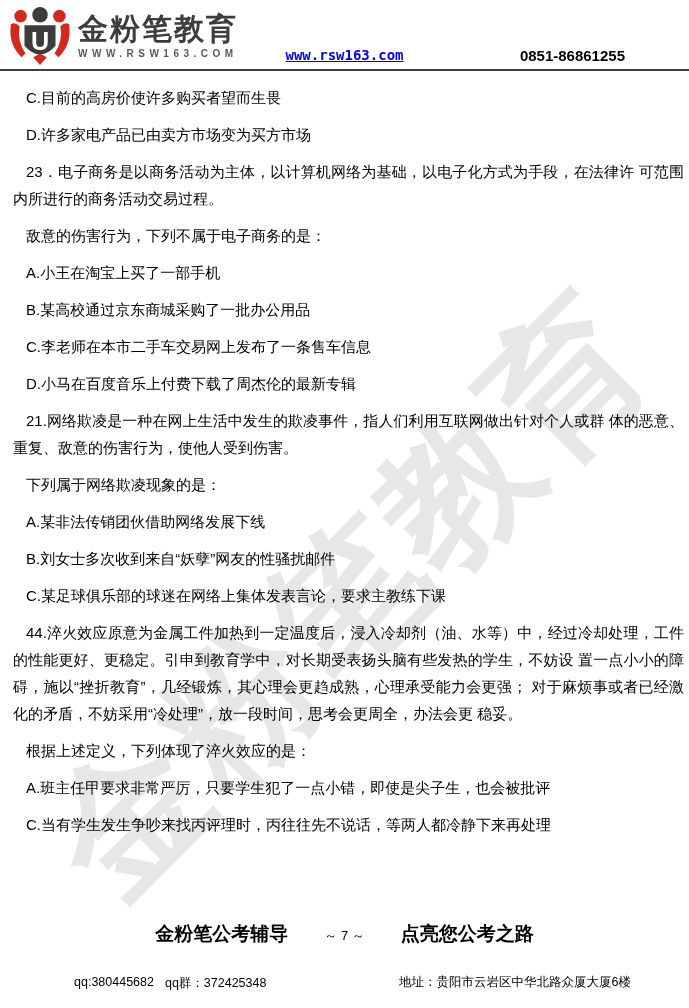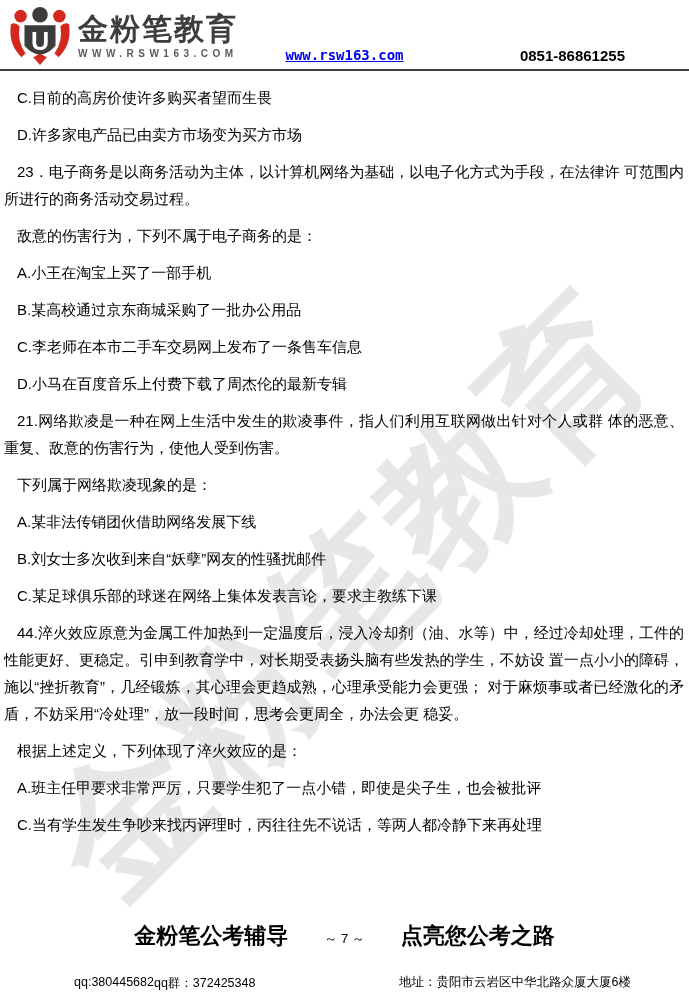--- a/index.html
+++ b/index.html
@@ -26,38 +26,38 @@
     font-family: Liberation Sans, sans-serif; font-weight: bold; font-size: 15px; color: #000;
   }
   
   .watermark {
     position: absolute; left: -35px; top: 525px; width: 760px;
     font-size: 150px; font-weight: bold; color: #e7e7e7;
     white-space: nowrap; text-align: center; letter-spacing: 4px;
     transform: rotate(-45deg); z-index: 0; pointer-events: none; line-height: 1;
   }
   
-  .content { position: relative; z-index: 1; padding: 13px 5px 0 4px; }
+  .content { position: relative; z-index: 1; padding: 13px 5px 0 13px; }
   .para {
     font-size: 15px; line-height: 27px; margin: 0 0 10px 0;
     text-indent: 13px; color: #000; text-align: justify;
   }
   
   .footer-strip1 {
     position: absolute; top: 921px; left: 0; width: 100%; z-index: 1;
     display: flex; justify-content: center; align-items: baseline; gap: 36px;
   }
-  .footer-title { font-size: 22px; font-weight: bold; color: #000; }
+  .footer-title { font-size: 19px; font-weight: bold; color: #000; }
   .footer-page { font-size: 13px; color: #000; }
   .footer-strip2 {
     position: absolute; top: 974px; left: 0; width: 100%; z-index: 1;
     display: flex; justify-content: space-between; align-items: baseline;
     padding: 0 58px 0 74px; font-size: 12.5px; color: #000;
   }
-  .qq-wrap { display: flex; gap: 0; }
+  .qq-wrap { display: flex; gap: 11px; }
 </style>
 </head>
 <body>
 
 <div class="header">
   <div class="logo-wrap">
     <svg class="logo-icon" viewBox="0 0 66 62" xmlns="http://www.w3.org/2000/svg">
       <circle cx="13" cy="10.5" r="6.5" fill="#d2281e"></circle>
       <path d="M3,19 Q0,40 14,53 L18,49 Q9,36 12,21 Q7,16 3,19 Z" fill="#d2281e"></path>
       <circle cx="53" cy="10.5" r="6.5" fill="#d2281e"></circle>

